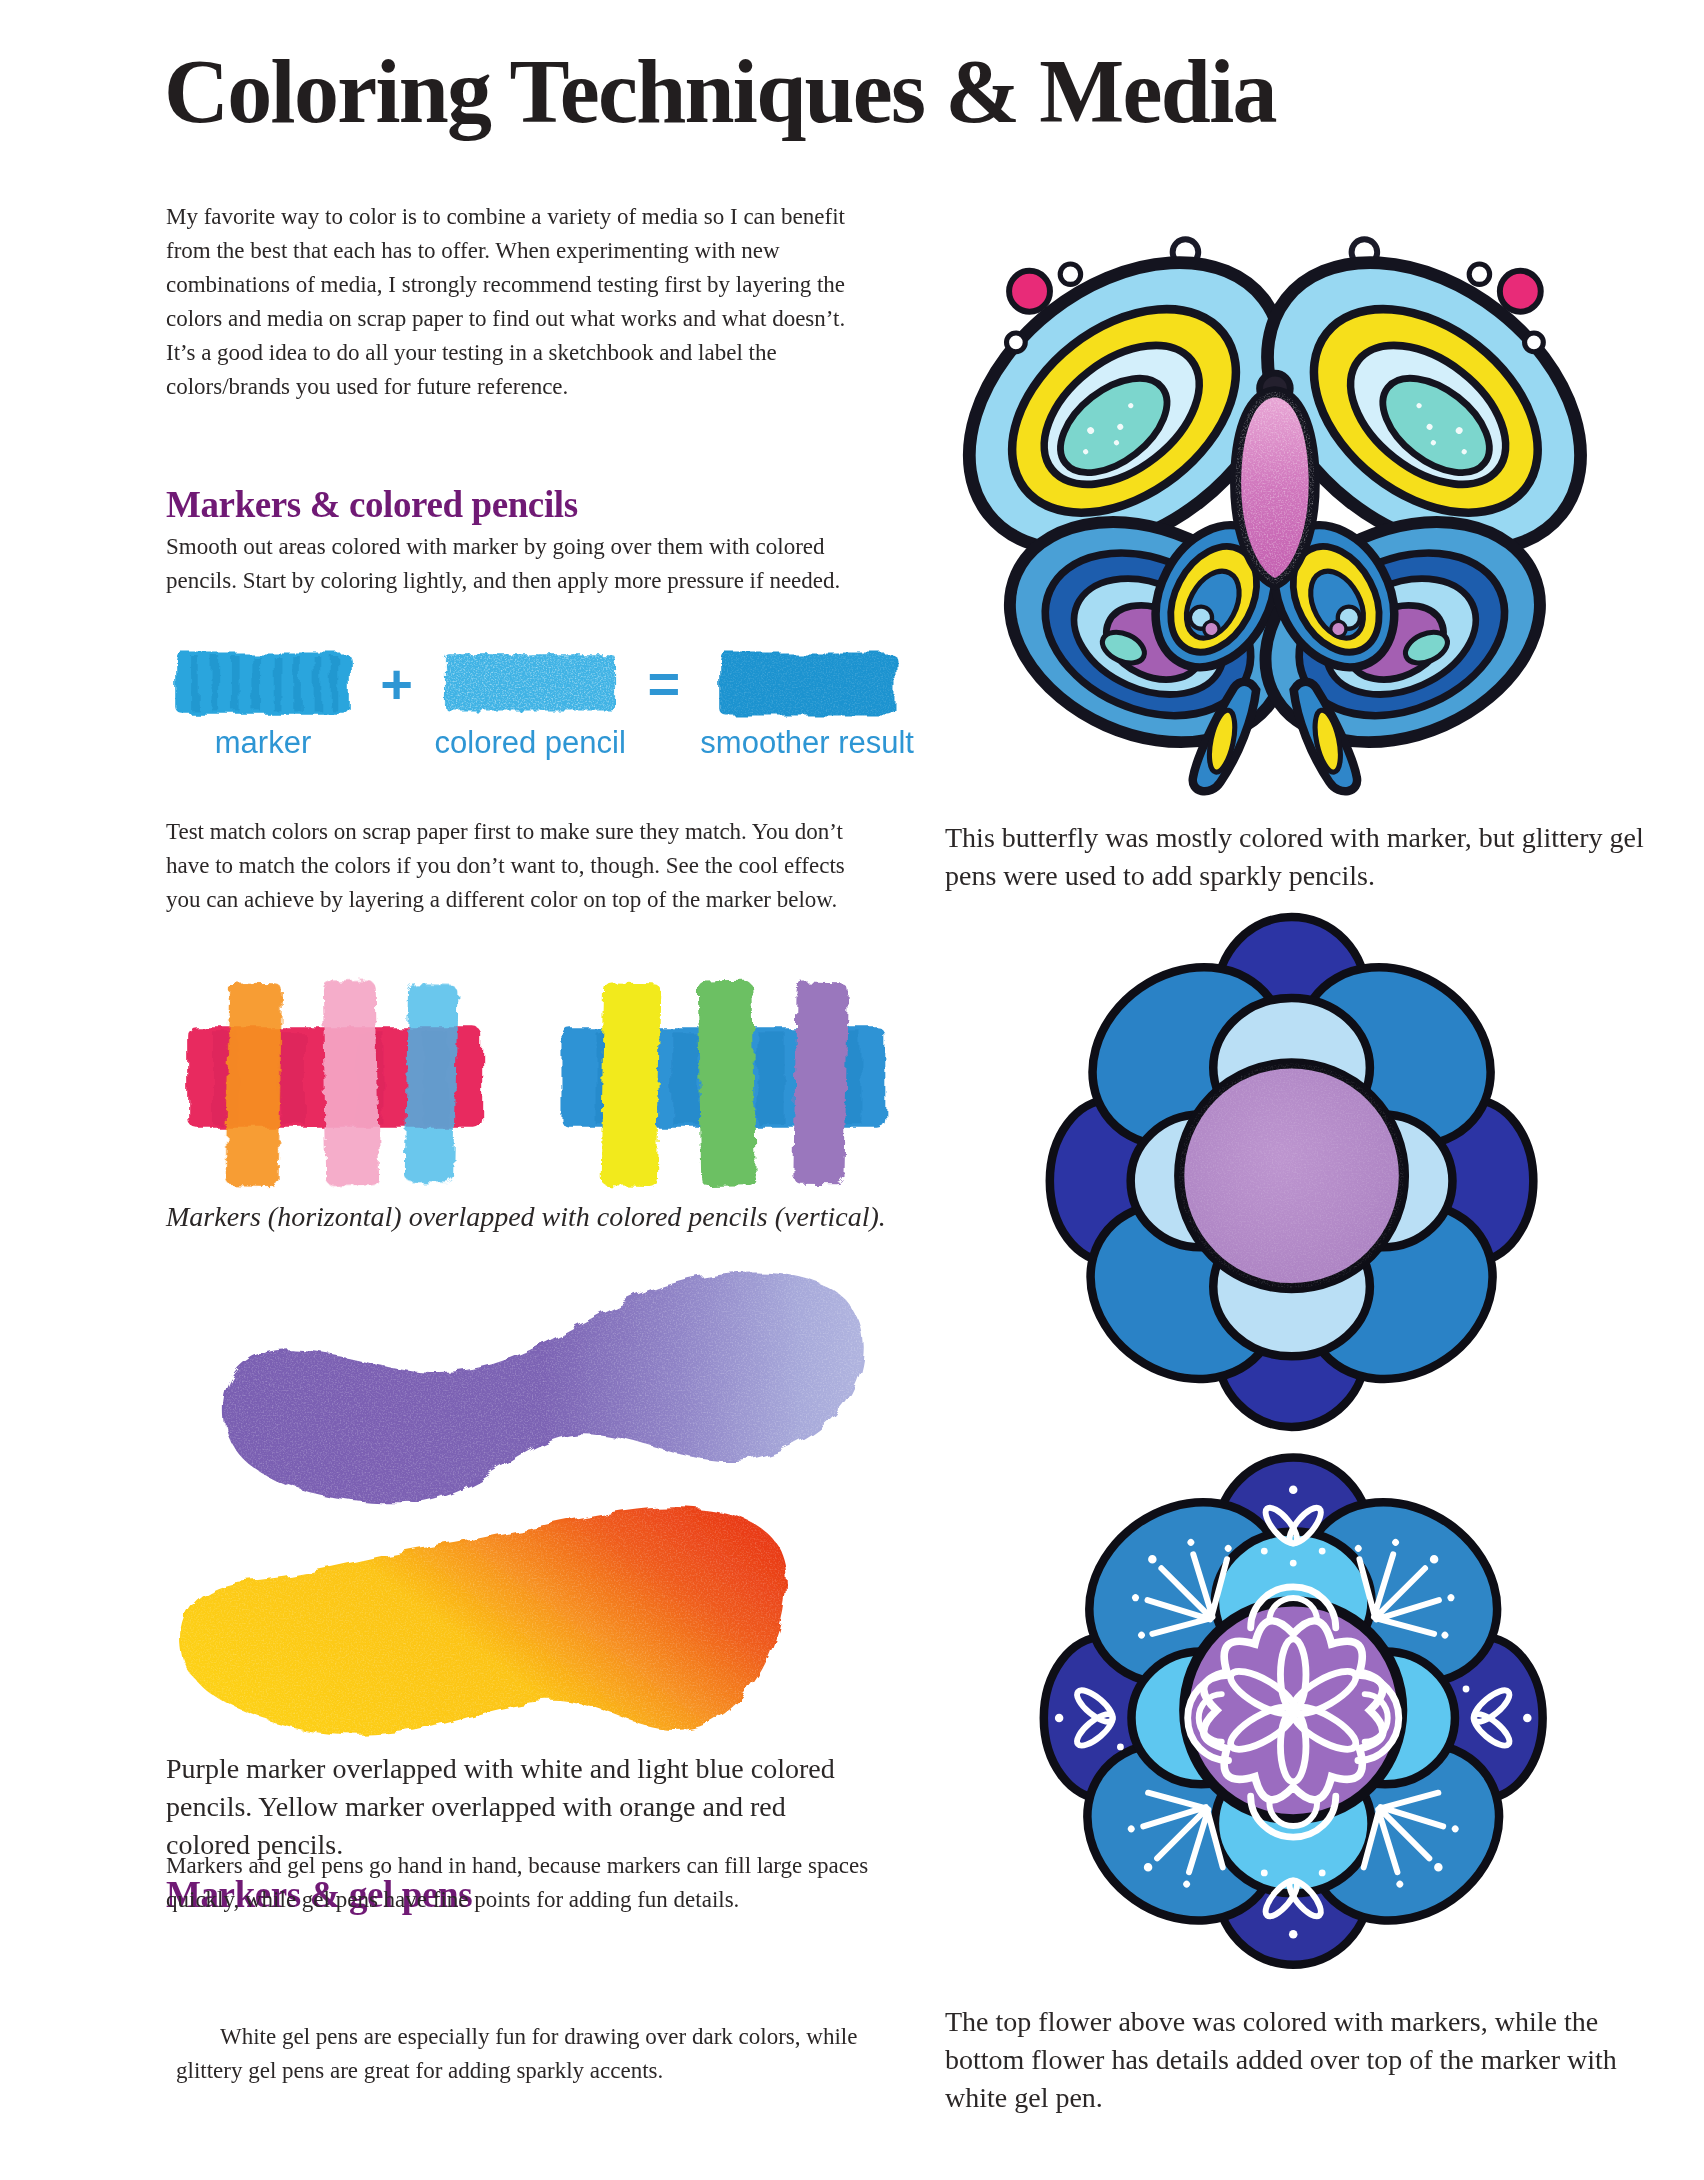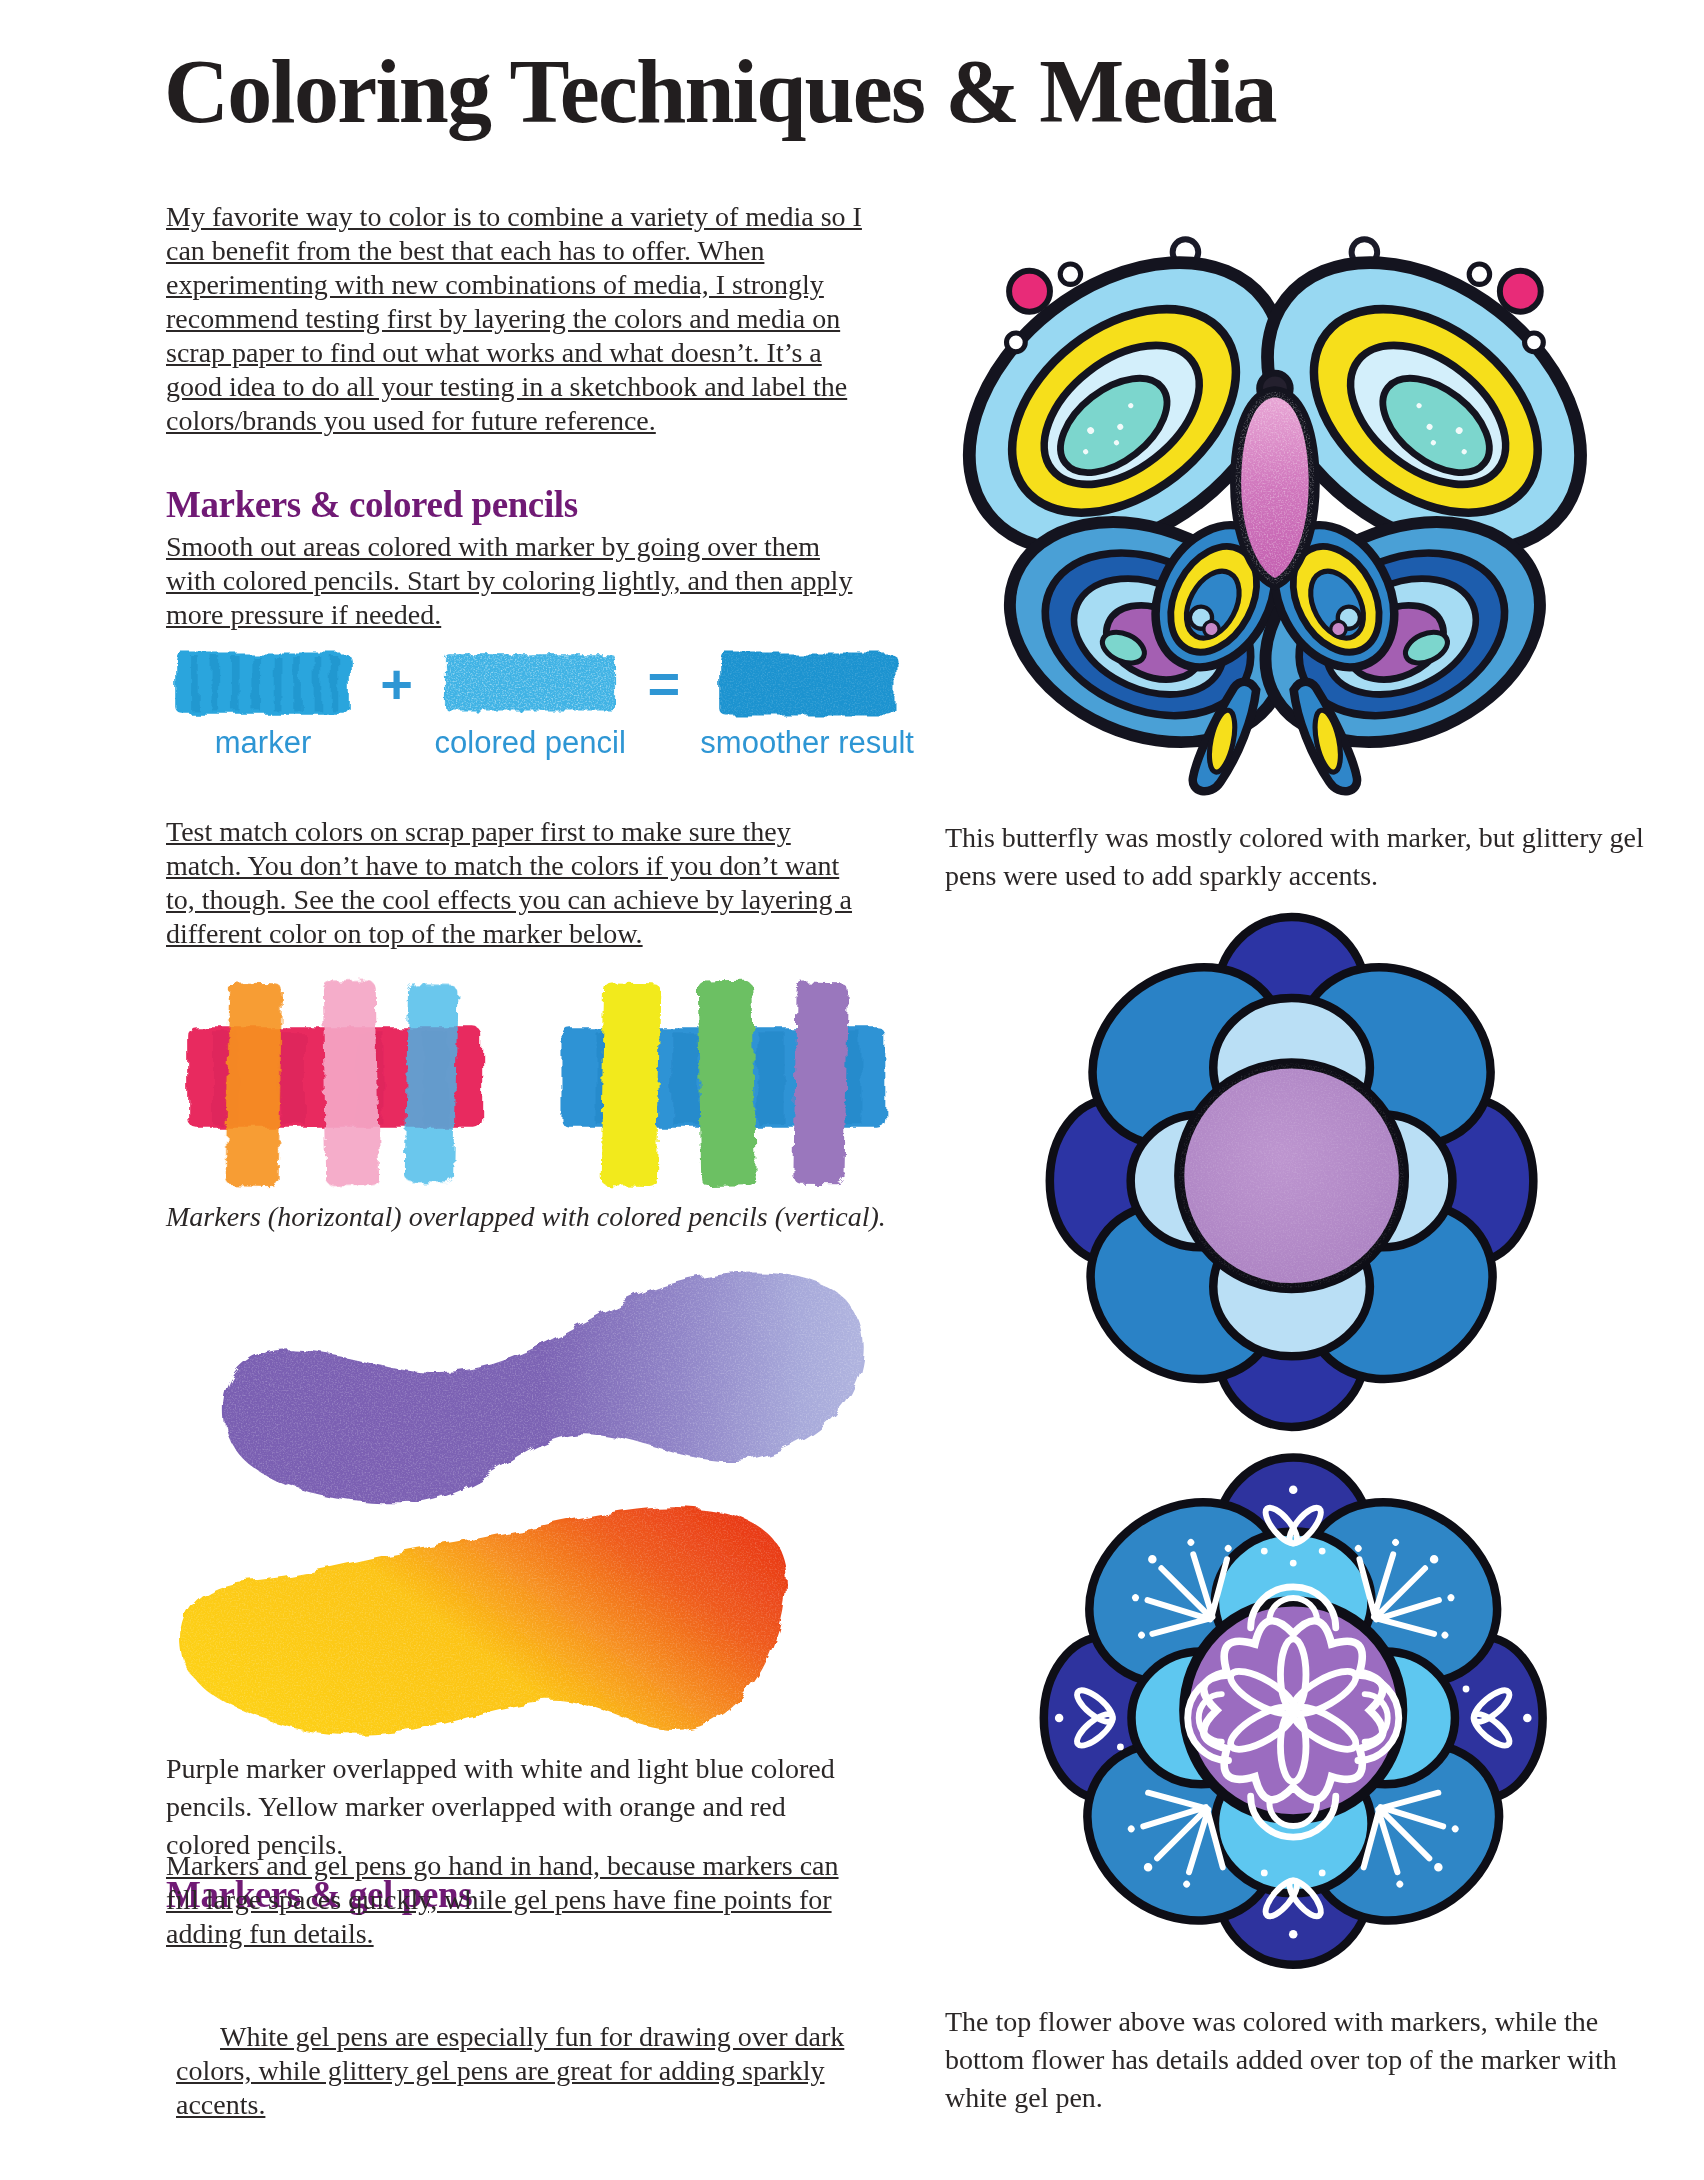--- a/index.html
+++ b/index.html
@@ -8,23 +8,22 @@
     font-family:"Liberation Serif", serif;color:#231f20;
     -webkit-font-smoothing:antialiased;
   }
   .page{position:absolute;inset:0;overflow:hidden;margin-left:40px;}
   .title{
     position:absolute;left:124px;top:44px;
     font-family:"Liberation Serif", serif;font-weight:bold;
     font-size:90px;line-height:95px;letter-spacing:-1.7px;color:#221e1f;
   }
   .body-text{
-    position:absolute;font-size:28px;line-height:34px;color:#2b2727;
+    position:absolute;font-size:23px;line-height:34px;color:#2b2727;
     text-align:left;
-    text-decoration:underline;
   }
   .sec-heading{
     position:absolute;font-family:"Liberation Serif", serif;font-weight:bold;
     font-size:37px;line-height:41px;color:#701a75;letter-spacing:-0.4px;
   }
   .caption{
     position:absolute;font-size:28px;line-height:38px;color:#2b2727;
   }
   .indent-first{text-indent:44px;}
   .diagram{
@@ -246,21 +245,21 @@
     </g>
     <use href="#bhalf" transform="matrix(-1 0 0 1 800 0)"></use>
 
     <circle cx="400" cy="234" r="18" fill="#24202e" stroke="#14141f" stroke-width="8"></circle>
     <path d="M400,238 C372,240 356,278 354,336 C352,400 372,452 400,464
              C428,452 448,400 446,336 C444,278 428,240 400,238 Z" fill="url(#bodyg)" stroke="#14141f" stroke-width="13"></path>
     <path d="M400,238 C372,240 356,278 354,336 C352,400 372,452 400,464
              C428,452 448,400 446,336 C444,278 428,240 400,238 Z" fill="#ffffff" filter="url(#speck)" opacity="0.55"></path>
   </svg>
 
-  <div class="caption" style="left:905px;top:819px;width:750px;">This butterfly was mostly colored with marker, but glittery gel pens were used to add sparkly accents.</div>
+  <div class="caption" style="left:905px;top:819px;width:750px;">This butterfly was mostly colored with marker, but glittery gel pens were used to add sparkly pencils.</div>
 
   <svg class="abs" style="left:1003px;top:910px;" width="498" height="524" viewBox="0 0 585 615">
     <g stroke="#0e0e16" stroke-width="10">
       <ellipse cx="292" cy="100" rx="88" ry="92" fill="#2c34a4"></ellipse>
       <ellipse cx="292" cy="515" rx="88" ry="92" fill="#2c34a4"></ellipse>
       <ellipse cx="78" cy="318" rx="70" ry="95" fill="#2c34a4"></ellipse>
       <ellipse cx="506" cy="318" rx="70" ry="95" fill="#2c34a4"></ellipse>
     </g>
     <g stroke="#0e0e16" stroke-width="10">
       <ellipse cx="170" cy="172" rx="118" ry="98" fill="#2a82c6" transform="rotate(-35 170 172)"></ellipse>

